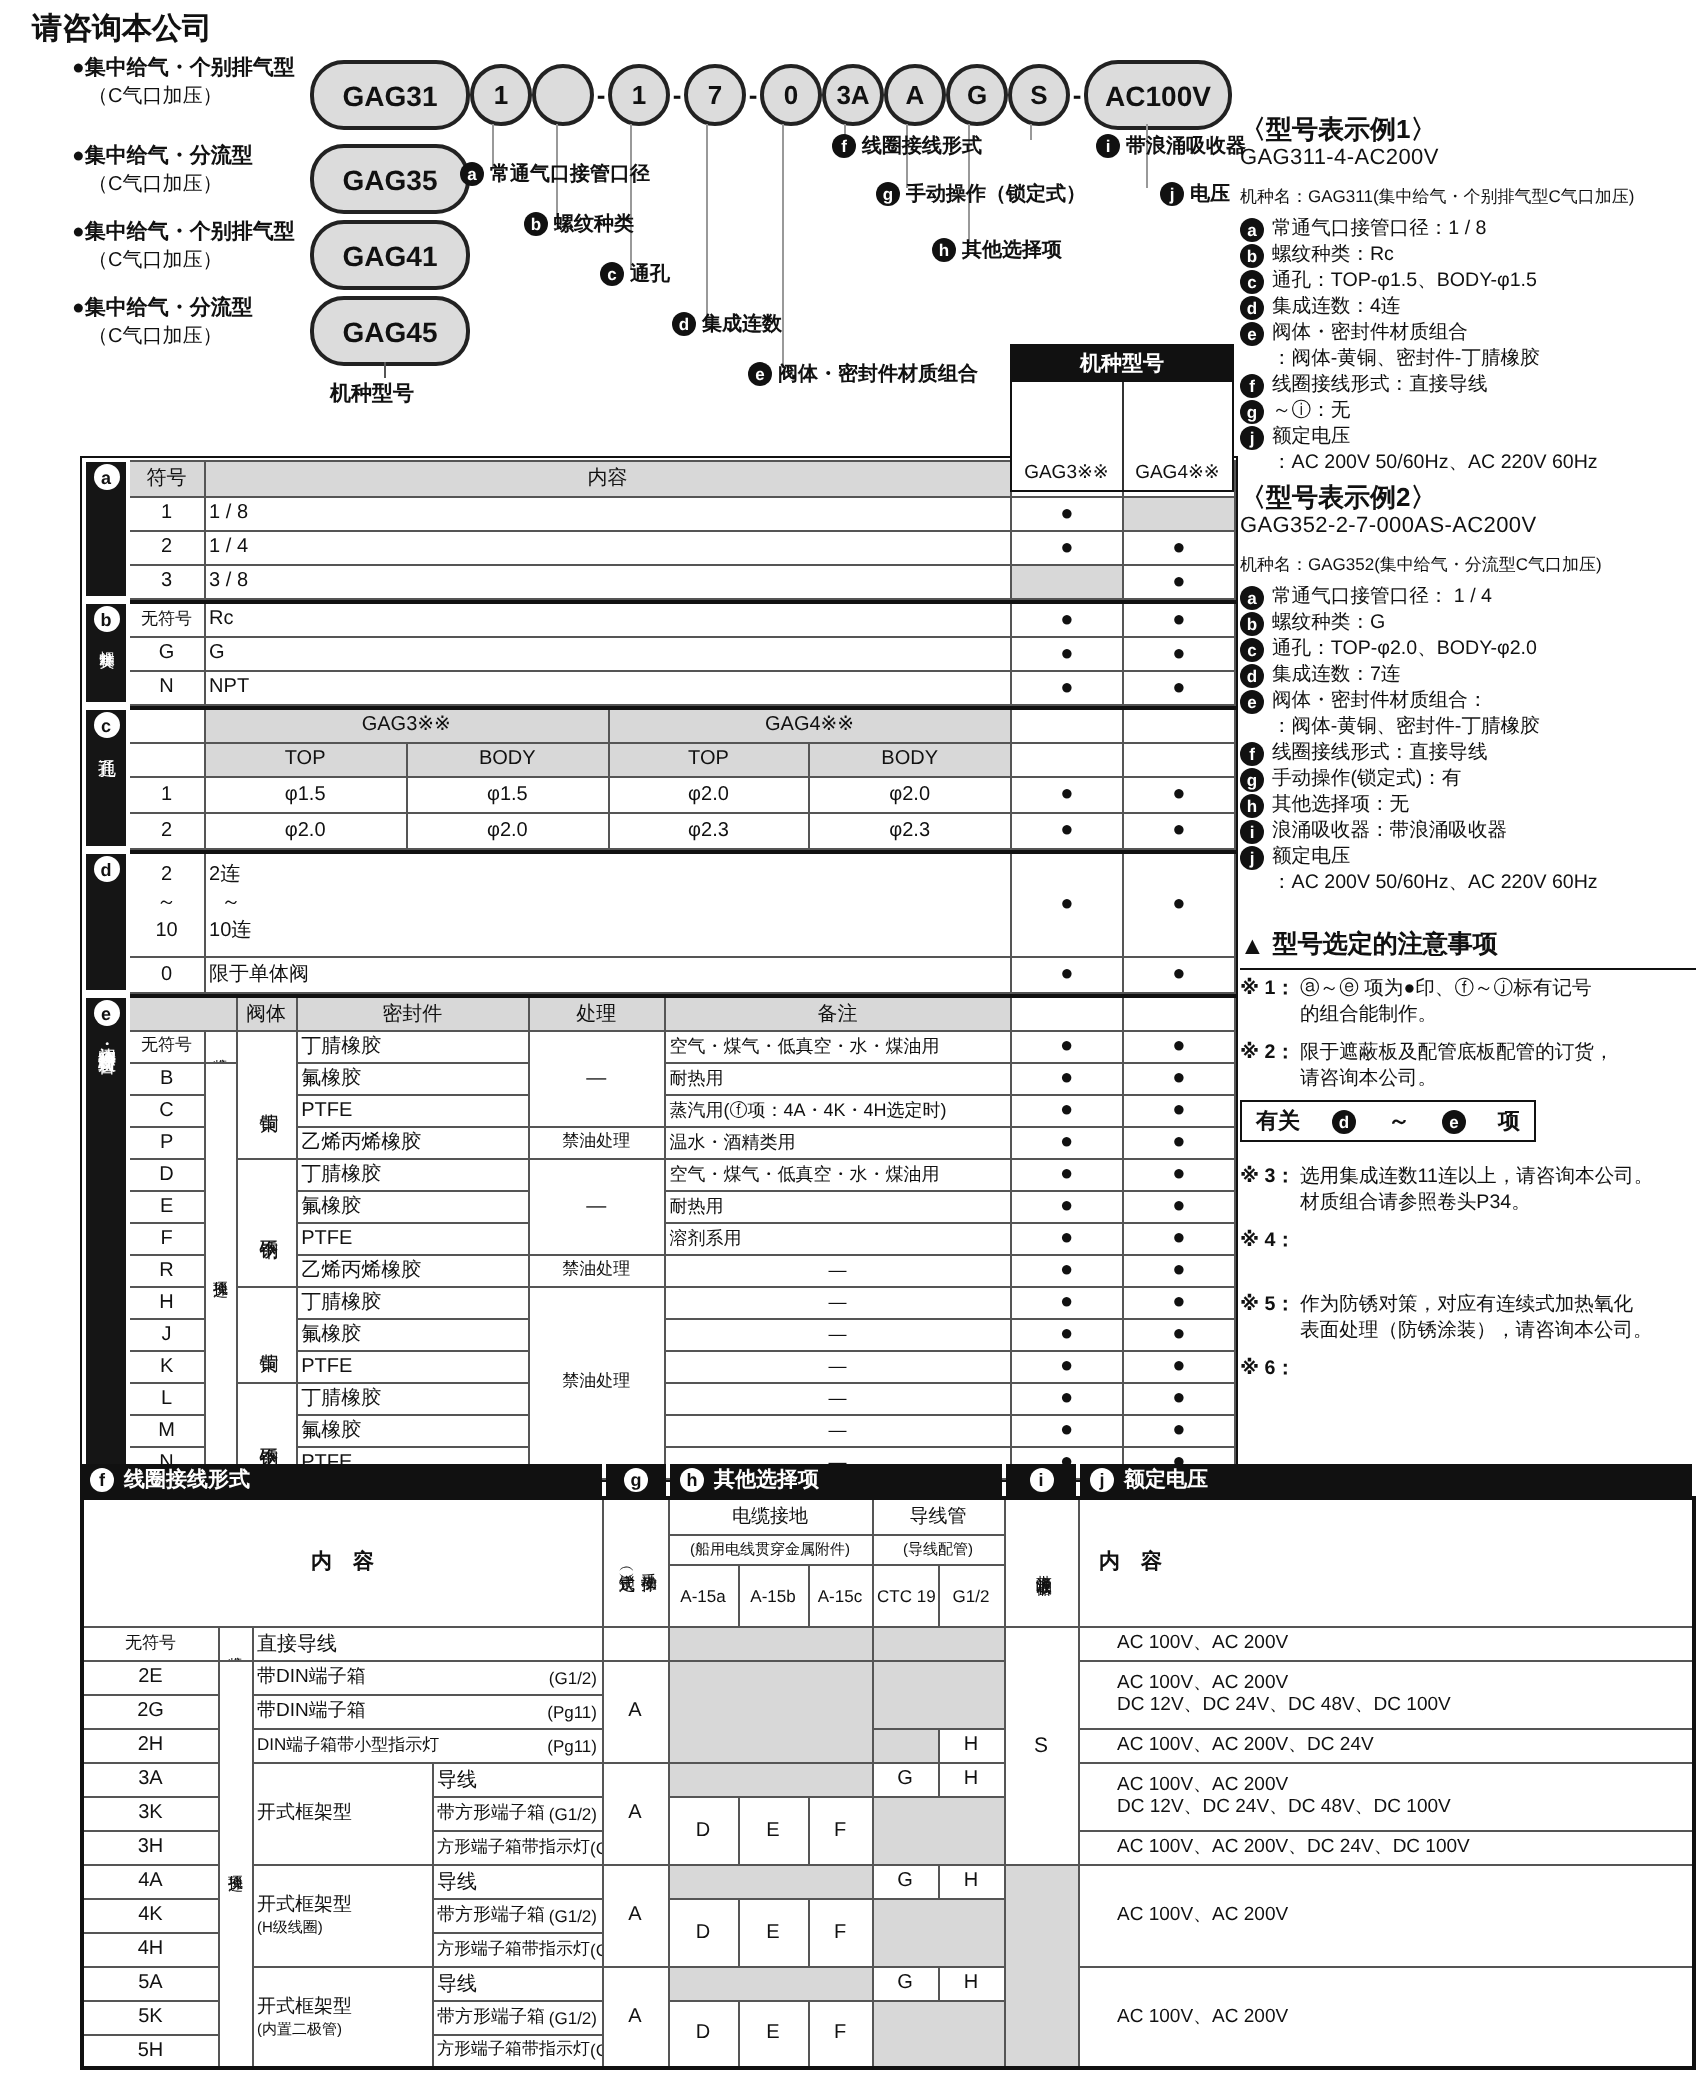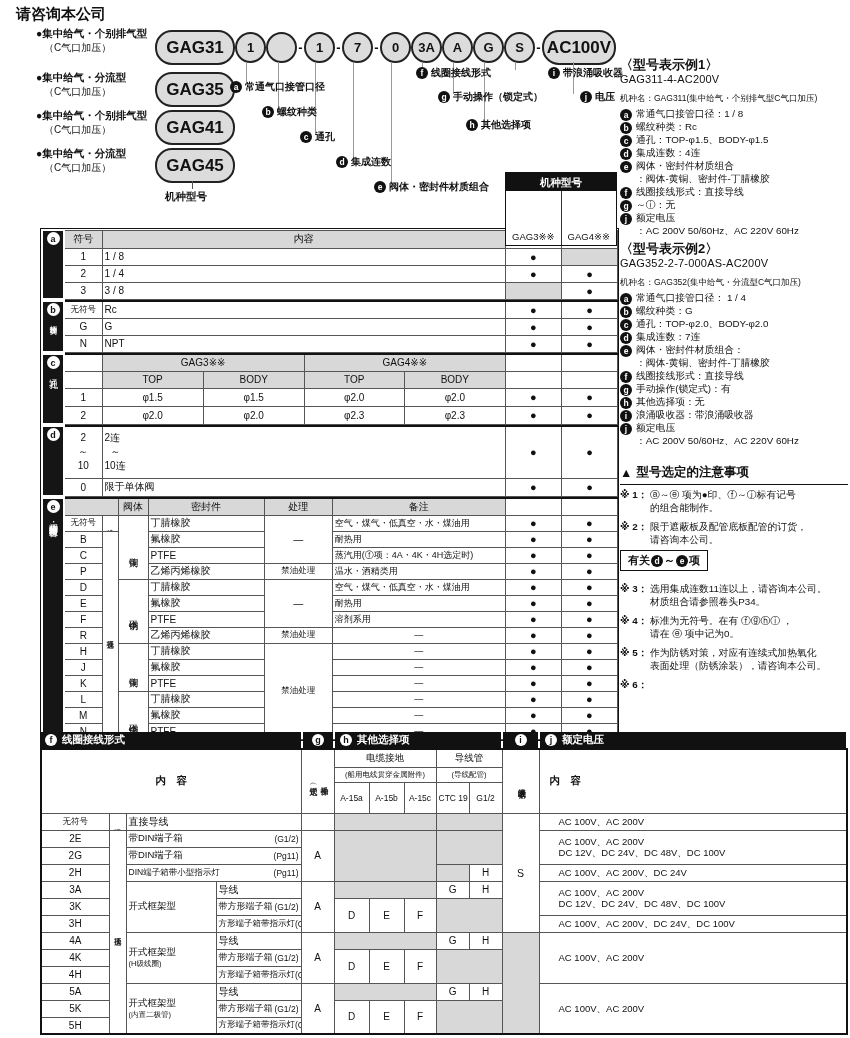--- a/index.html
+++ b/index.html
@@ -2,21 +2,21 @@
 <html><head>
 <meta charset="utf-8">
 <style>
 html,body{margin:0;padding:0}
 body{width:850px;height:1038px;position:relative;background:#fff;color:#111;
   font-family:"Liberation Sans","DejaVu Sans",sans-serif;overflow:hidden}
 .abs{position:absolute}
 .b{font-weight:bold}
 
 .pill{height:31px;border:2px solid #222;background:#dcdcdc;border-radius:17px;
-  display:flex;align-items:center;justify-content:center;font-weight:bold;font-size:17px}
+  display:flex;align-items:center;justify-content:center;font-weight:bold;font-size:14px}
 .circ{width:31px;height:31px;border:2px solid #222;background:#dcdcdc;border-radius:50%;
   display:flex;align-items:center;justify-content:center;font-weight:bold;font-size:13px;box-sizing:border-box}
 .dash{width:7px;text-align:center;font-weight:bold;font-size:13px}
 .coderow{display:flex;align-items:center}
 .legend1{font-size:10.5px;font-weight:bold;white-space:nowrap}
 .legend2{font-size:10px;padding-left:8px;white-space:nowrap}
 .cline{width:1px;background:#999}
 .callout{display:flex;align-items:center;gap:3px;white-space:nowrap}
 .callout .txt{font-size:10px;font-weight:bold}
 .bdg{display:inline-flex;width:12px;height:12px;border-radius:50%;background:#111;color:#fff;
@@ -55,21 +55,21 @@
 
 .extitle{font-size:13px;font-weight:bold}
 .exmodel{font-size:11px;font-weight:normal;letter-spacing:0.2px}
 .exsub{font-size:8.5px;white-space:nowrap}
 .exline{display:flex;align-items:center;gap:4px;height:13px;font-size:9.8px;white-space:nowrap}
 .exline .bdg:empty{visibility:hidden}
 .noteh{display:flex;align-items:center;gap:4px;font-size:12.5px;font-weight:bold;
   border-bottom:1.5px solid #111;padding-bottom:3px;width:228px}
 .note{display:flex;font-size:9.8px;line-height:13px;white-space:nowrap}
 .note .no{flex:0 0 30px;font-weight:bold}
-.nbox{display:inline-flex;align-items:center;gap:1px;border:1.5px solid #111;
+.nbox{display:inline-flex;align-items:center;gap:16px;border:1.5px solid #111;
   padding:2px 7px;font-size:11px;font-weight:bold}
 </style>
 </head>
 <body>
 
 <div class="abs b" style="left:16px;top:5px;font-size:15px">请咨询本公司</div>
 
 <div class="abs" style="left:36px;top:27px">
   <div class="legend1">●集中给气・个别排气型</div>
   <div class="legend2">（C气口加压）</div>
@@ -620,24 +620,20 @@
       <span class="no">※ 3：</span>
   <span>
         <span style="display:block">选用集成连数11连以上，请咨询本公司。</span>
         <span style="display:block">材质组合请参照卷头P34。</span>
       </span>
     </div>
 </div>
 <div class="abs" style="left:620px;top:614px">
   <div class="note">
       <span class="no">※ 4：</span>
-  <span>
-        <span style="display:block">标准为无符号。在有 ⓕⓖⓗⓘ ，</span>
-        <span style="display:block">请在 ⓔ 项中记为0。</span>
-      </span>
     </div>
 </div>
 <div class="abs" style="left:620px;top:646px">
   <div class="note">
       <span class="no">※ 5：</span>
   <span>
         <span style="display:block">作为防锈对策，对应有连续式加热氧化</span>
         <span style="display:block">表面处理（防锈涂装），请咨询本公司。</span>
       </span>
     </div>

